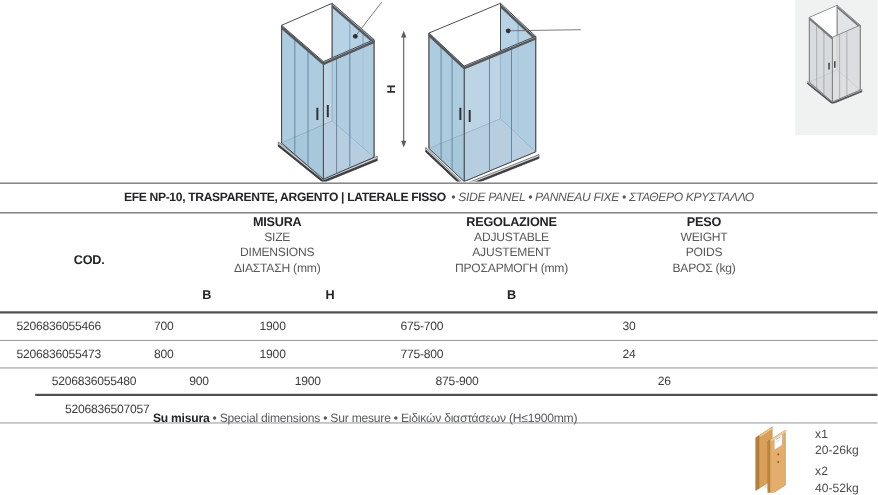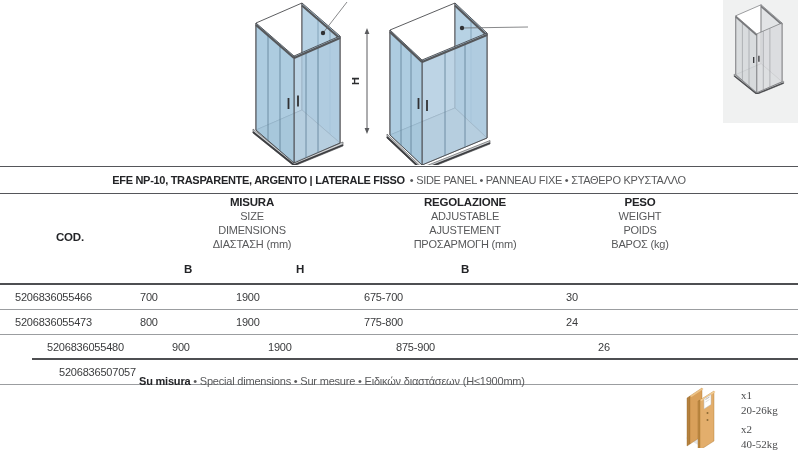--- a/index.html
+++ b/index.html
@@ -15,25 +15,25 @@
   .thumb-panel svg{margin:3px 0 0 4px;}
 
   
   .title-band{
     position:absolute;left:0;top:166px;width:798px;height:26px;
     border-top:1px solid #55565a;border-bottom:1px solid #55565a;
     display:flex;align-items:center;justify-content:center;gap:5px;
     font-size:11px;letter-spacing:-0.3px;white-space:nowrap;
   }
   .title-band .t-bold{font-weight:bold;color:#232427;}
-  .title-band .t-gray{color:#58595b;}
+  .title-band .t-gray{color:#58595b;font-style:italic;}
 
   
   .thead{position:absolute;left:0;top:193px;width:798px;height:90px;border-bottom:2px solid #4e4f52;font-size:11px;letter-spacing:-0.2px;}
-  .cod-label{position:absolute;left:0;top:38px;width:140px;text-align:center;font-weight:bold;color:#232427;font-size:11.5px;}
+  .cod-label{position:absolute;left:11px;top:38px;width:140px;text-align:center;font-weight:bold;color:#232427;font-size:11.5px;}
   .colhead{position:absolute;top:2px;text-align:center;line-height:14px;color:#58595b;}
   .colhead .ch-title{font-weight:bold;color:#232427;font-size:11.5px;}
   .ch-misura{left:140px;width:224px;}
   .ch-regolazione{left:364px;width:202px;}
   .ch-peso{left:566px;width:148px;}
   .subhead{position:absolute;top:70px;font-weight:bold;color:#232427;text-align:center;font-size:11.5px;}
   .sub-b1{left:140px;width:96px;}
   .sub-h1{left:236px;width:128px;}
   .sub-b2{left:364px;width:202px;}
 
@@ -44,21 +44,21 @@
   .trow .c-cod{padding-left:15px;text-align:left;}
   .trow .c-mid{text-align:left;}
   .custom-row{display:flex;align-items:center;height:24px;border-bottom:1px solid #9b9da0;}
   .custom-row .c-cod{padding-left:15px;width:64px;margin-left:44px;}
   .custom-row .c-text{margin-left:16px;color:#58595b;margin-top:18px;}
   .custom-row .c-text b{color:#232427;}
 
   
   .packaging{position:absolute;left:684px;top:382px;display:flex;align-items:flex-start;}
   .pack-labels{margin-left:9px;margin-top:6px;font-size:11px;color:#4a4b4d;line-height:15px;}
-  .pack-group{margin-bottom:4px;font-family:Liberation Serif, serif;}
+  .pack-group{margin-bottom:4px;}
 </style>
 </head>
 <body>
 
 <div class="page">
 
   <svg class="abs" style="left:240px;top:0;" width="120" height="165" viewBox="0 0 120 165">
 
     <polygon points="16,23 62,3 62,110 16,130" fill="#ffffff" stroke="#4a4b4e" stroke-width="0.9"></polygon>
 

